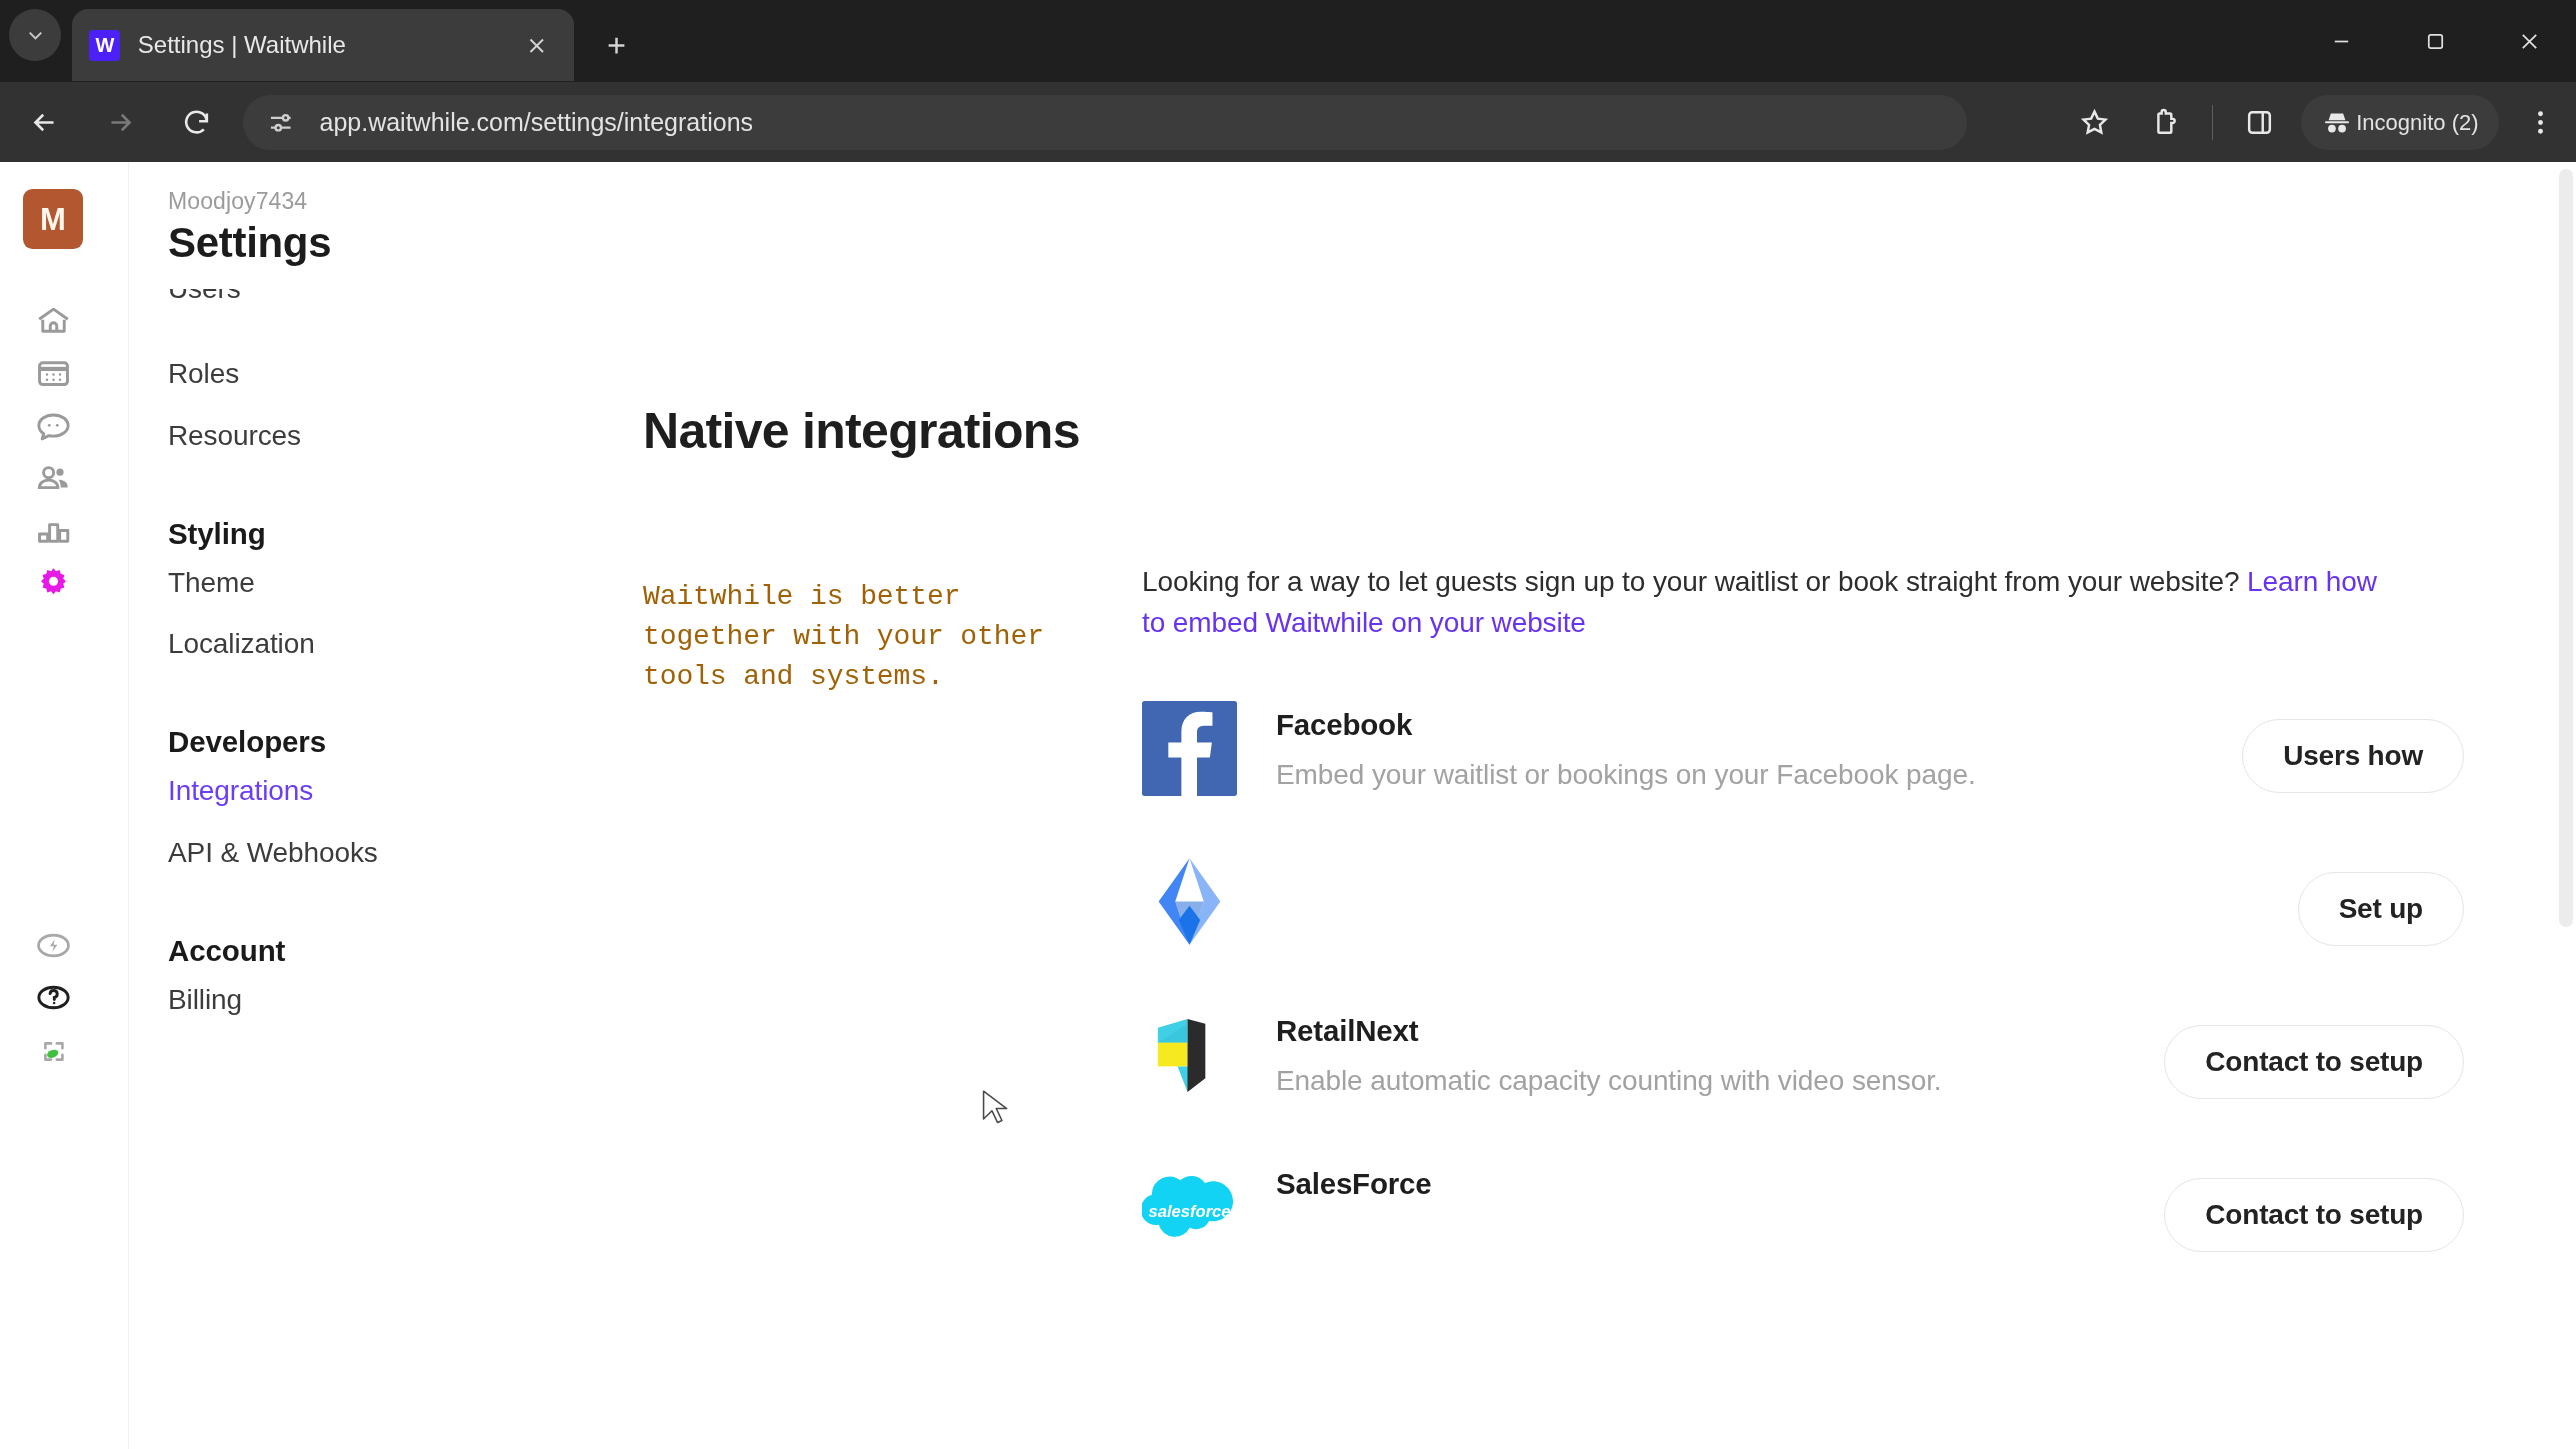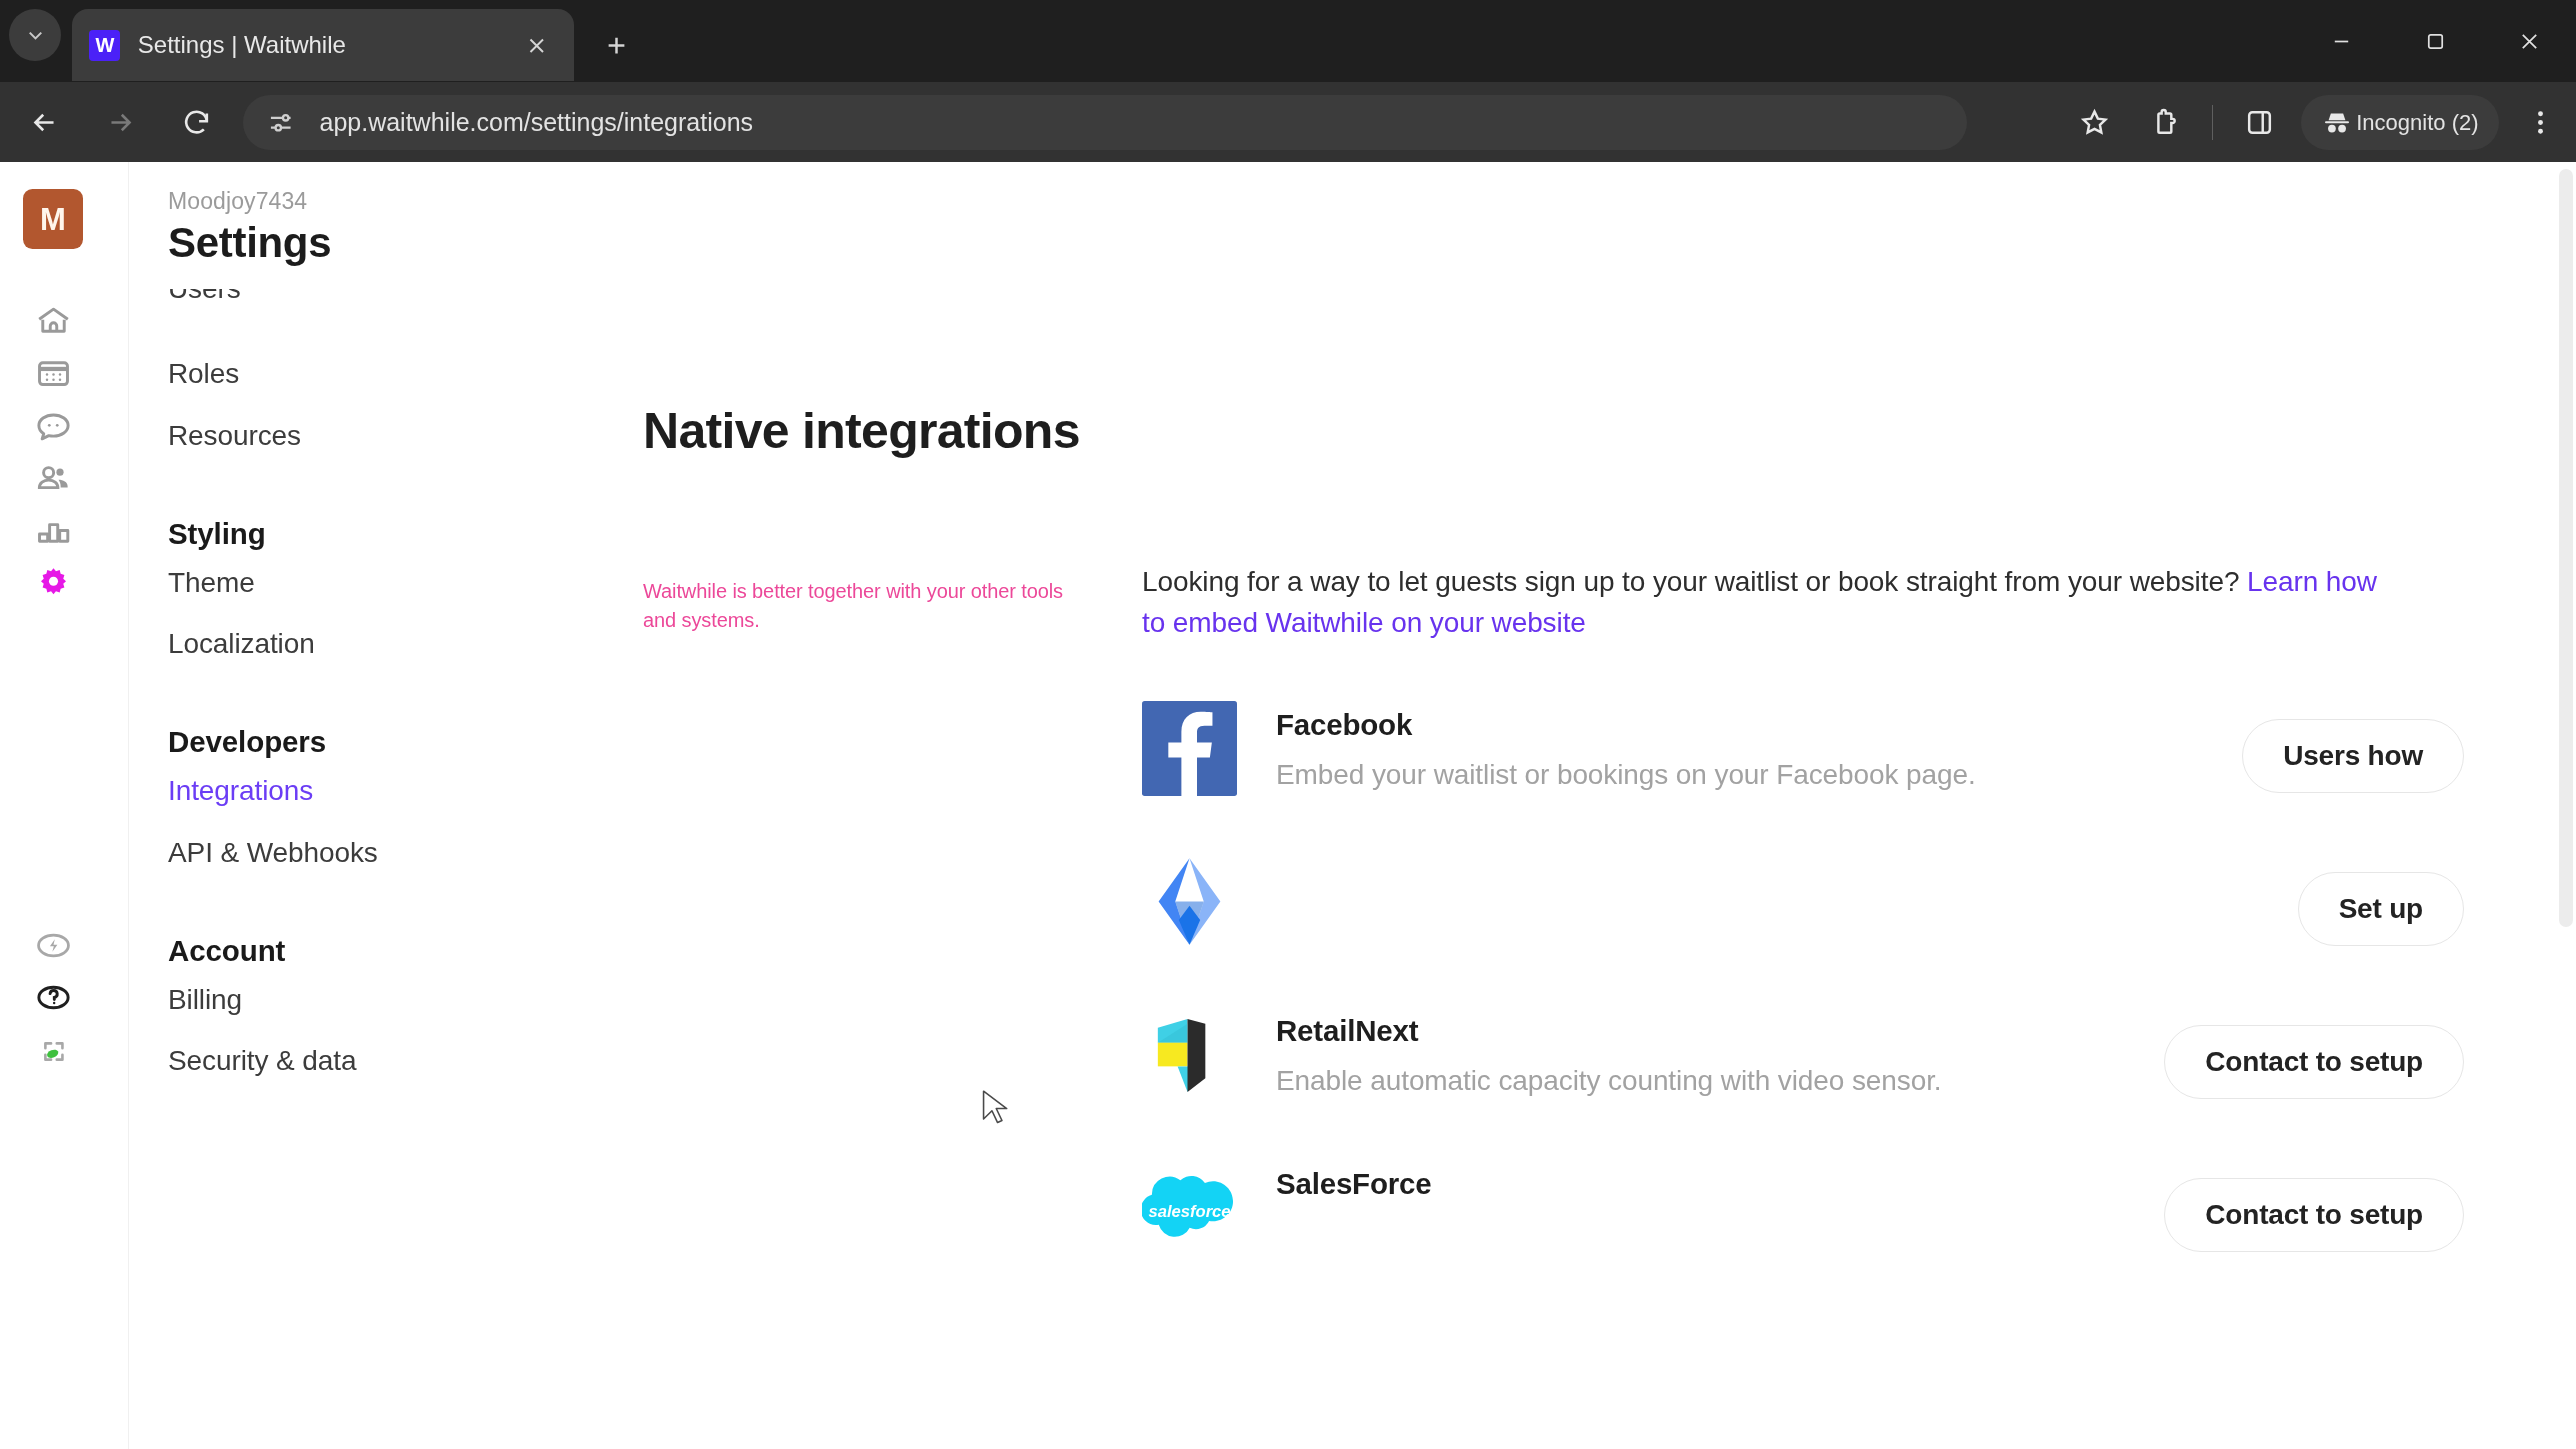--- a/index.html
+++ b/index.html
@@ -191,22 +191,23 @@
     overflow: hidden;
   }
   #content-title {
     position: absolute; left: 115px; top: 240px;
     font-size: 50px; font-weight: bold; color: #1e1e1e;
     letter-spacing: -0.7px;
   }
   #content-subtitle {
     position: absolute; left: 115px; top: 415px;
     width: 429px;
-    font-size: 20px; line-height: 1.43; color: #ec4899;
+    font-size: 28px; line-height: 1.43; color: #a16207;
     letter-spacing: -0.1px;
+    font-family: Liberation Mono, monospace;
   }
 
   #integrations-col {
     position: absolute; left: 614px; top: 400px;
     width: 1322px;
   }
   #embed-blurb {
     font-size: 28px; line-height: 1.45; color: #2d2d2d;
     letter-spacing: -0.1px;
     width: 1248px;
@@ -472,21 +473,20 @@
       <div class="nav-group-label">Styling</div>
       <div class="nav-link">Theme</div>
       <div class="nav-link">Localization</div>
 
       <div class="nav-group-label">Developers</div>
       <div class="nav-link active">Integrations</div>
       <div class="nav-link">API &amp; Webhooks</div>
 
       <div class="nav-group-label">Account</div>
       <div class="nav-link">Billing</div>
-      <div class="nav-link">Security &amp; data</div>
     </div>
 
   </div>
 
   <div id="main">
 
     <div id="content-title">Native integrations</div>
     <div id="content-subtitle">Waitwhile is better together with your other tools and systems.</div>
 
     <div id="integrations-col">

